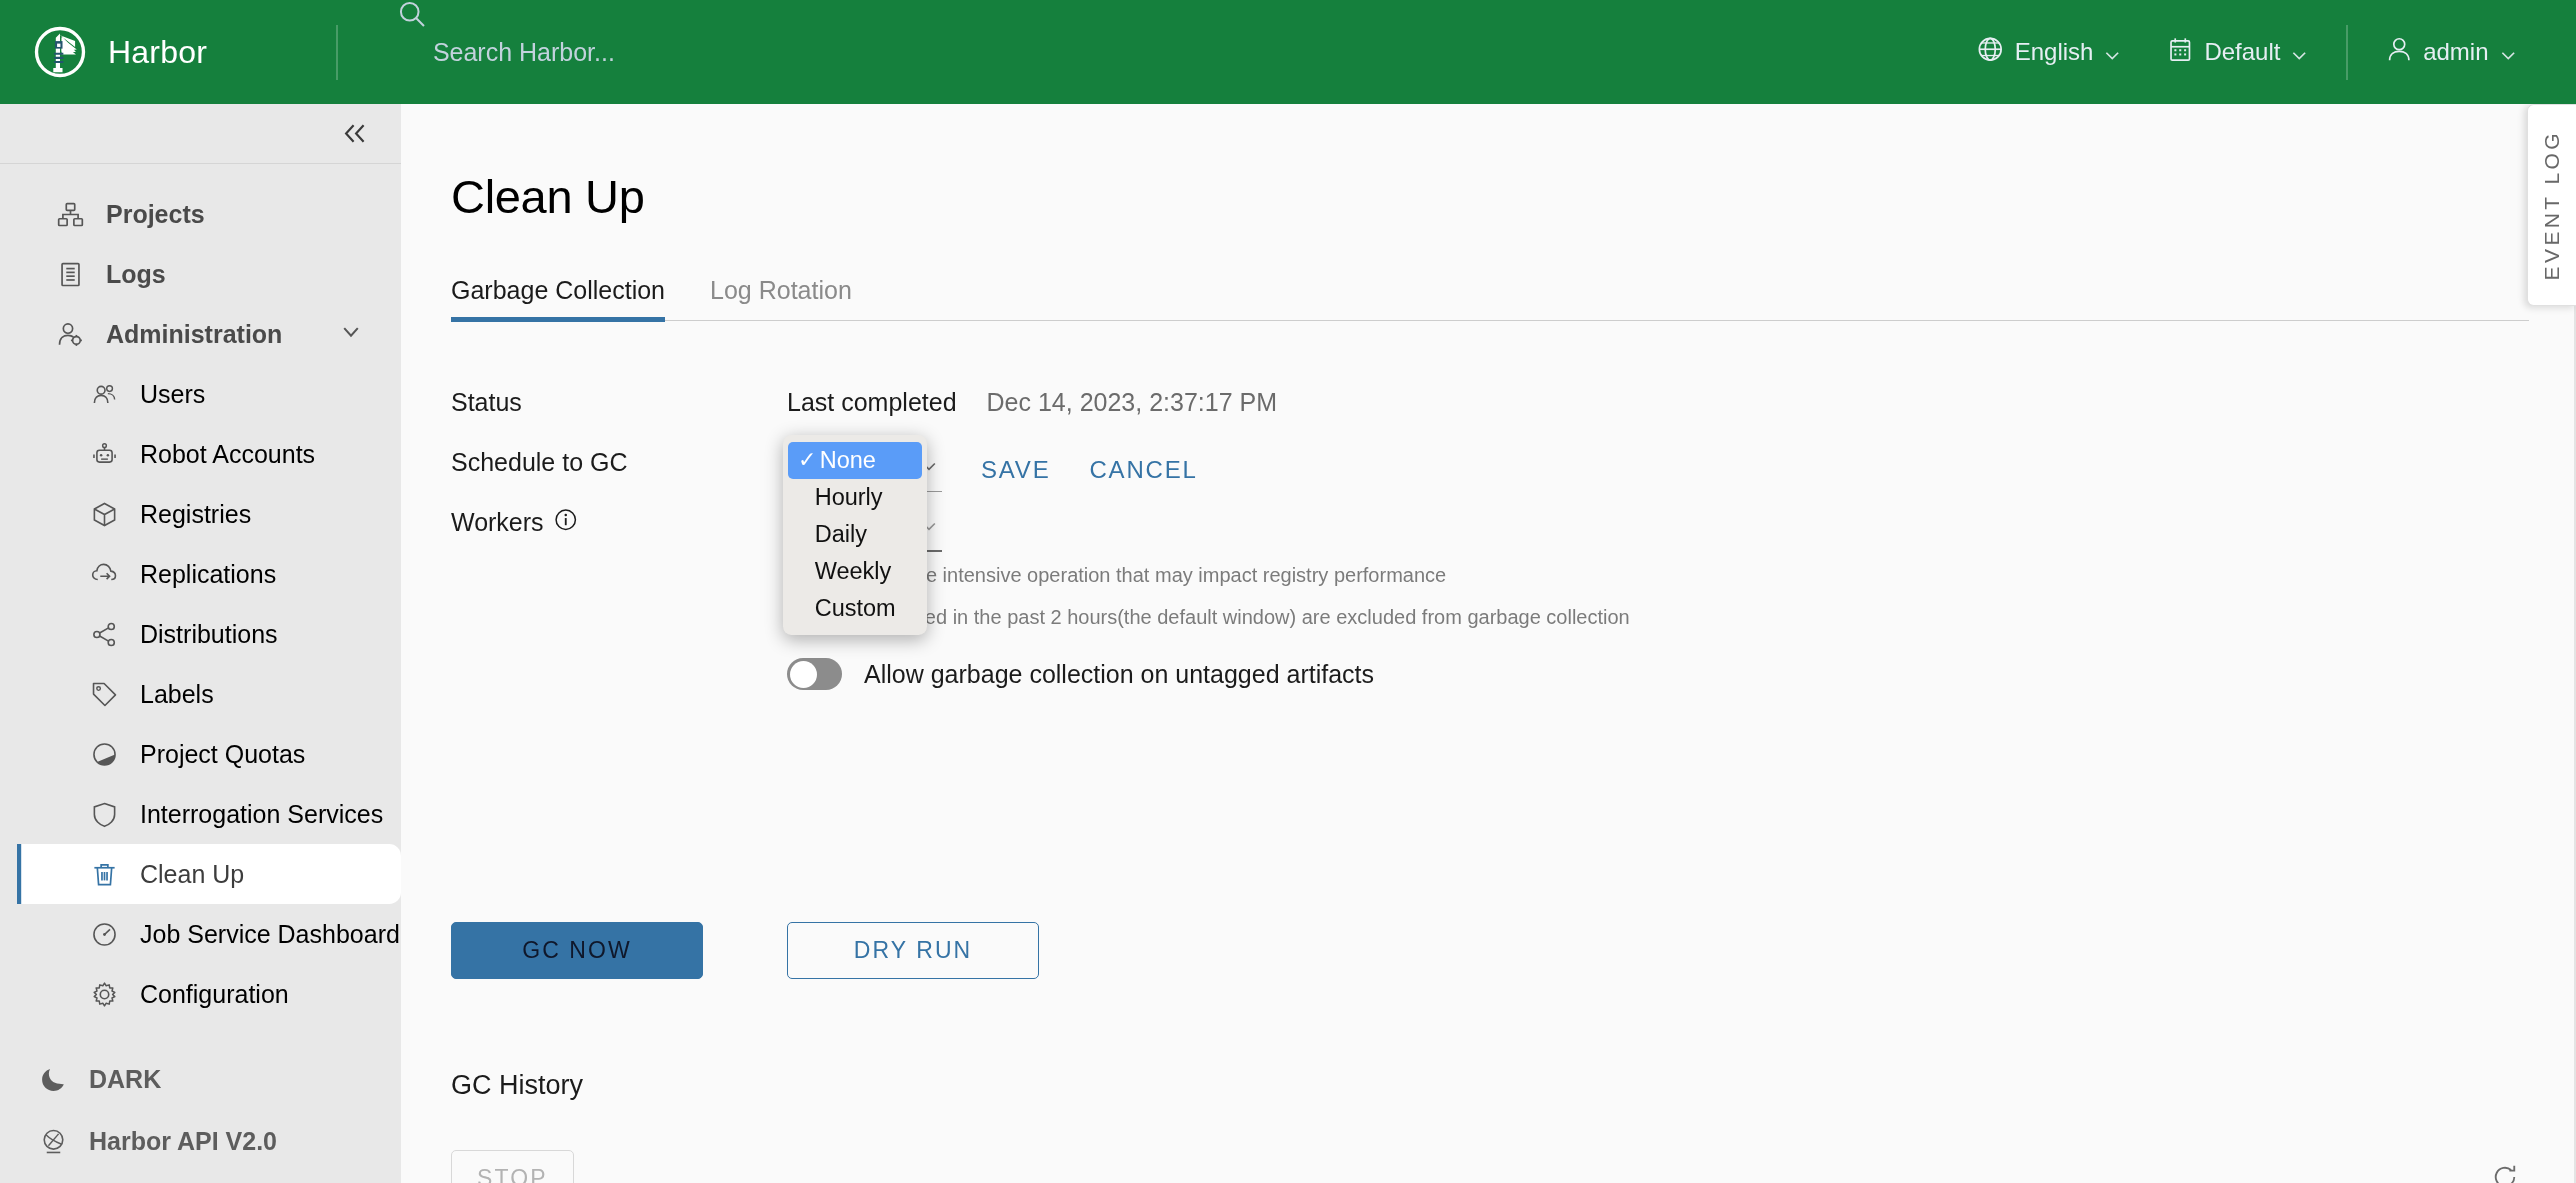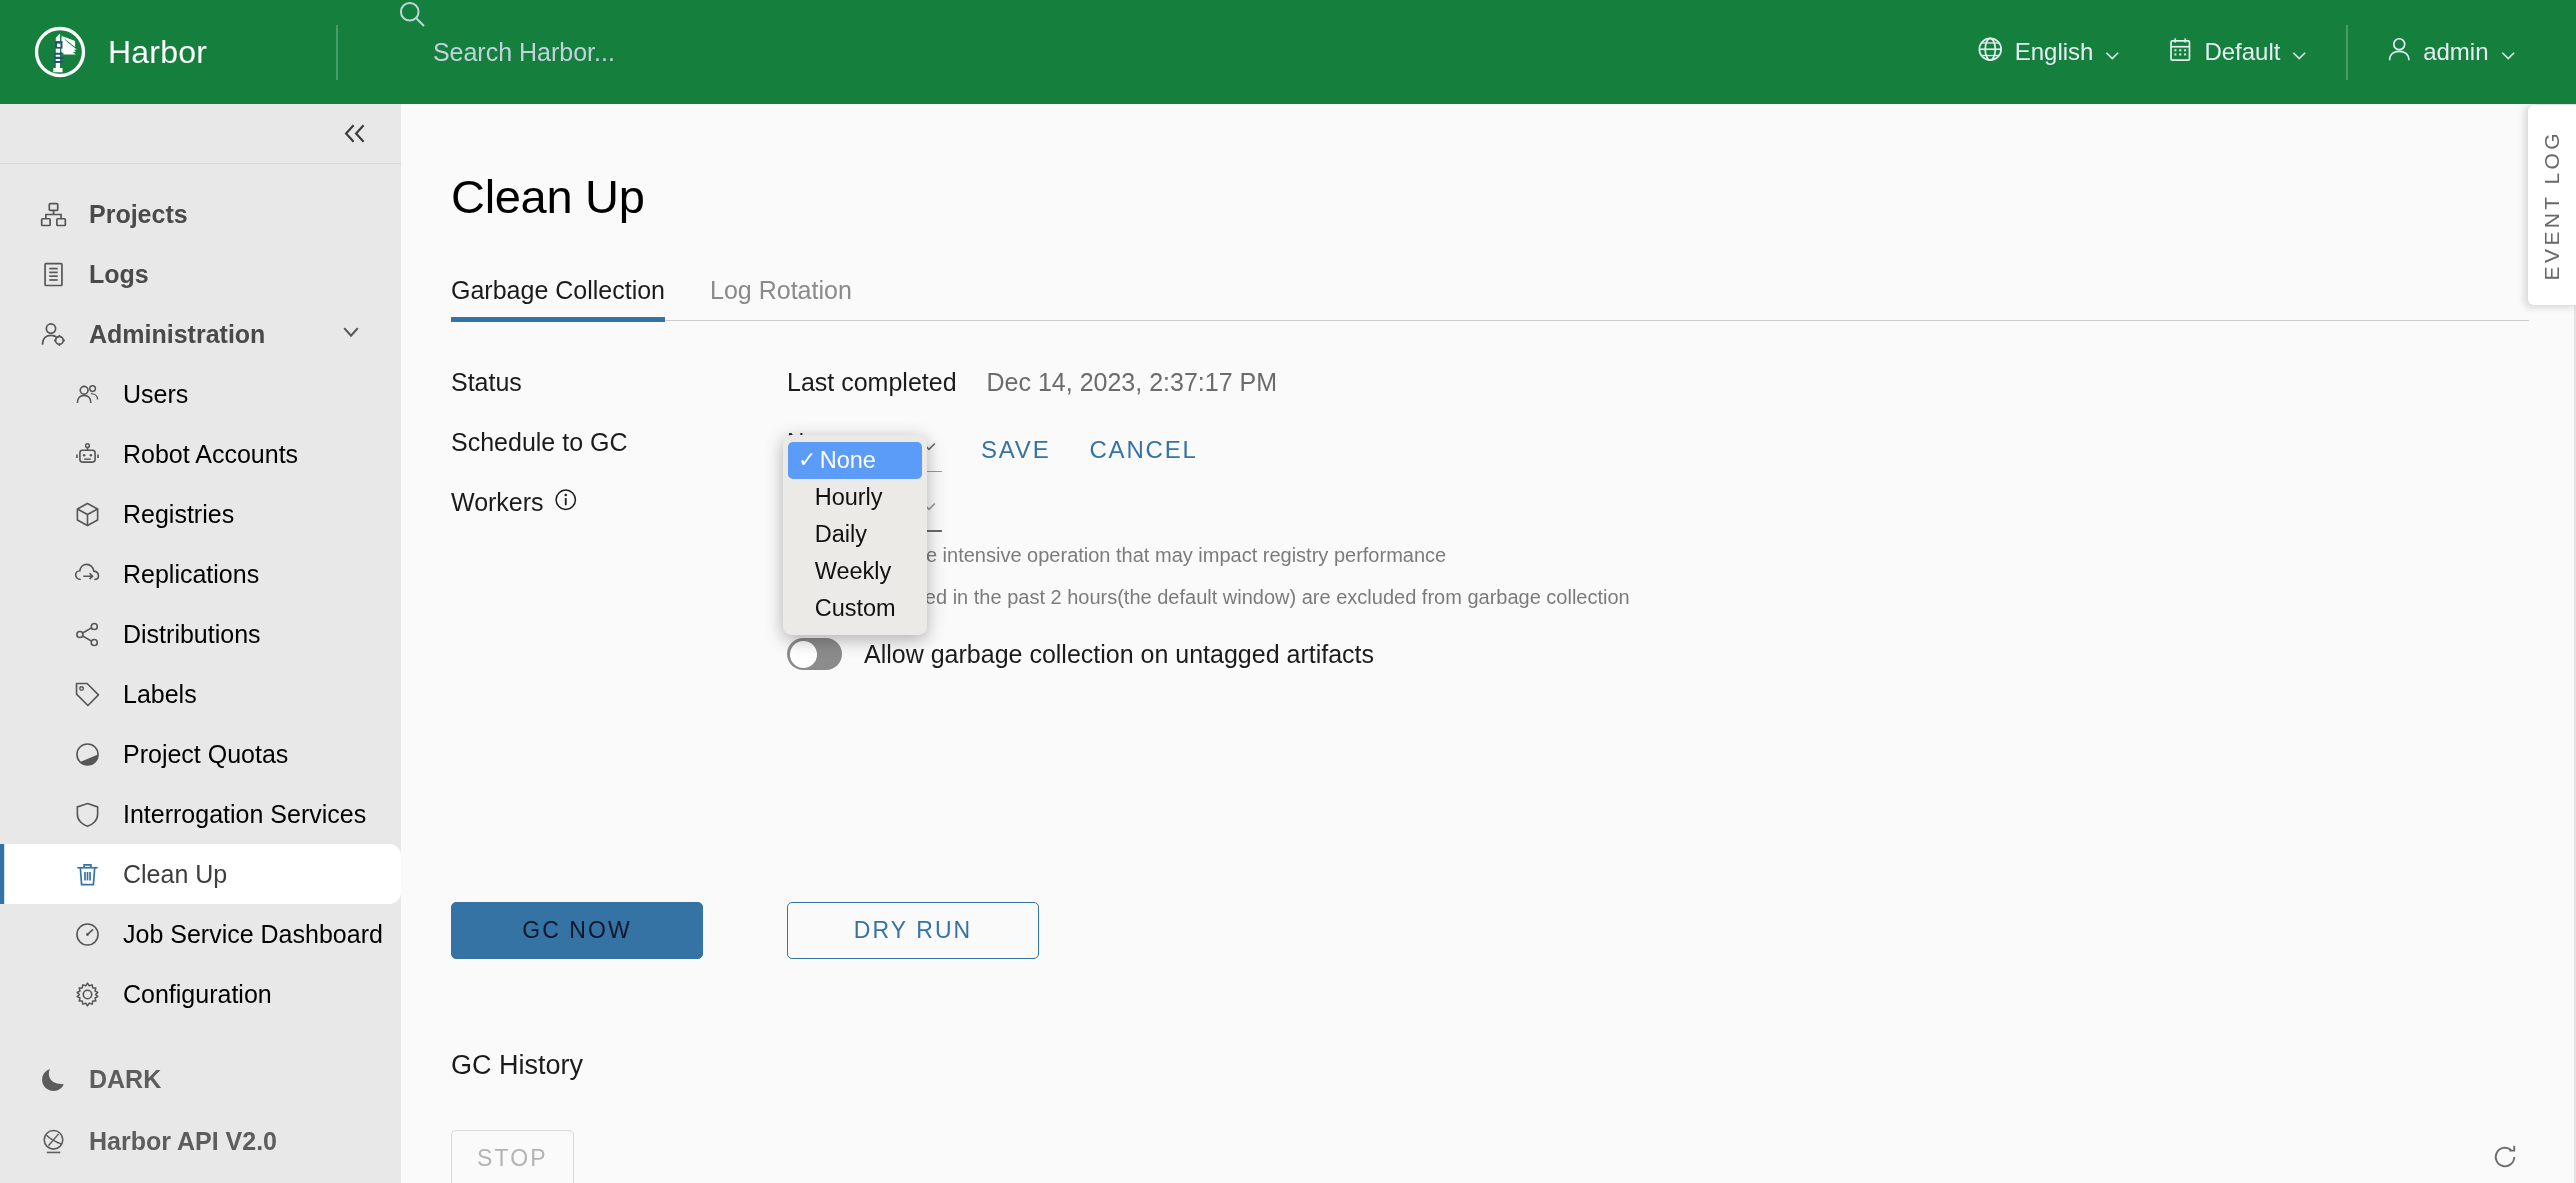--- a/index.html
+++ b/index.html
@@ -64,21 +64,21 @@
     background: #e8e8e8;
     display: flex; flex-direction: column;
     position: relative;
   }
   .sb-collapse-row {
     height: 60px; display: flex; align-items: center;
     justify-content: flex-end; padding-right: 32px;
     border-bottom: 0.8px solid #d5d5d5;
   }
   .collapse-btn { cursor: pointer; width: 28.5px; height: 25px; }
-  .sb-nav { padding-top: 20px; flex: 1; }
+  .sb-nav { padding-top: 20px; flex: 1; padding-left: 17px; }
   .sb-item {
     display: flex; align-items: center;
     height: 60px; padding-left: 40px;
     color: #565656; font-size: 25px; cursor: pointer;
     position: relative;
   }
   .sb-item.top { font-weight: 700; color: #4a4a4a; }
   .sb-item .sb-ico { width: 32px; flex: 0 0 32px; display: flex; align-items: center; justify-content: flex-start; }
   .sb-item .sb-label { margin-left: 17px; }
   .sb-item.sub { padding-left: 74px; font-weight: 400; color: #000000; }
@@ -115,21 +115,21 @@
     font-size: 25px; padding: 0 15px 15px 0; cursor: pointer;
     color: #8a8a8a; margin-right: 30px; position: relative;
   }
   .tab.active { color: #1b1b1b; }
   .tab.active::after {
     content:''; position:absolute; left:0; right:15px; bottom:-1.7px;
     height: 5px; background: #3573a5;
   }
 
   
-  .form-area { margin-top: 40px; position: relative; }
+  .form-area { margin-top: 60px; position: relative; }
   .form-row {
     display: flex; align-items: flex-start;
     min-height: 60px; margin-bottom: 0;
   }
   .form-label {
     width: 336px; flex: 0 0 336px;
     font-size: 25px; color: #1b1b1b;
     display: flex; align-items: center; gap: 10px;
     padding-top: 6.7px;
   }

